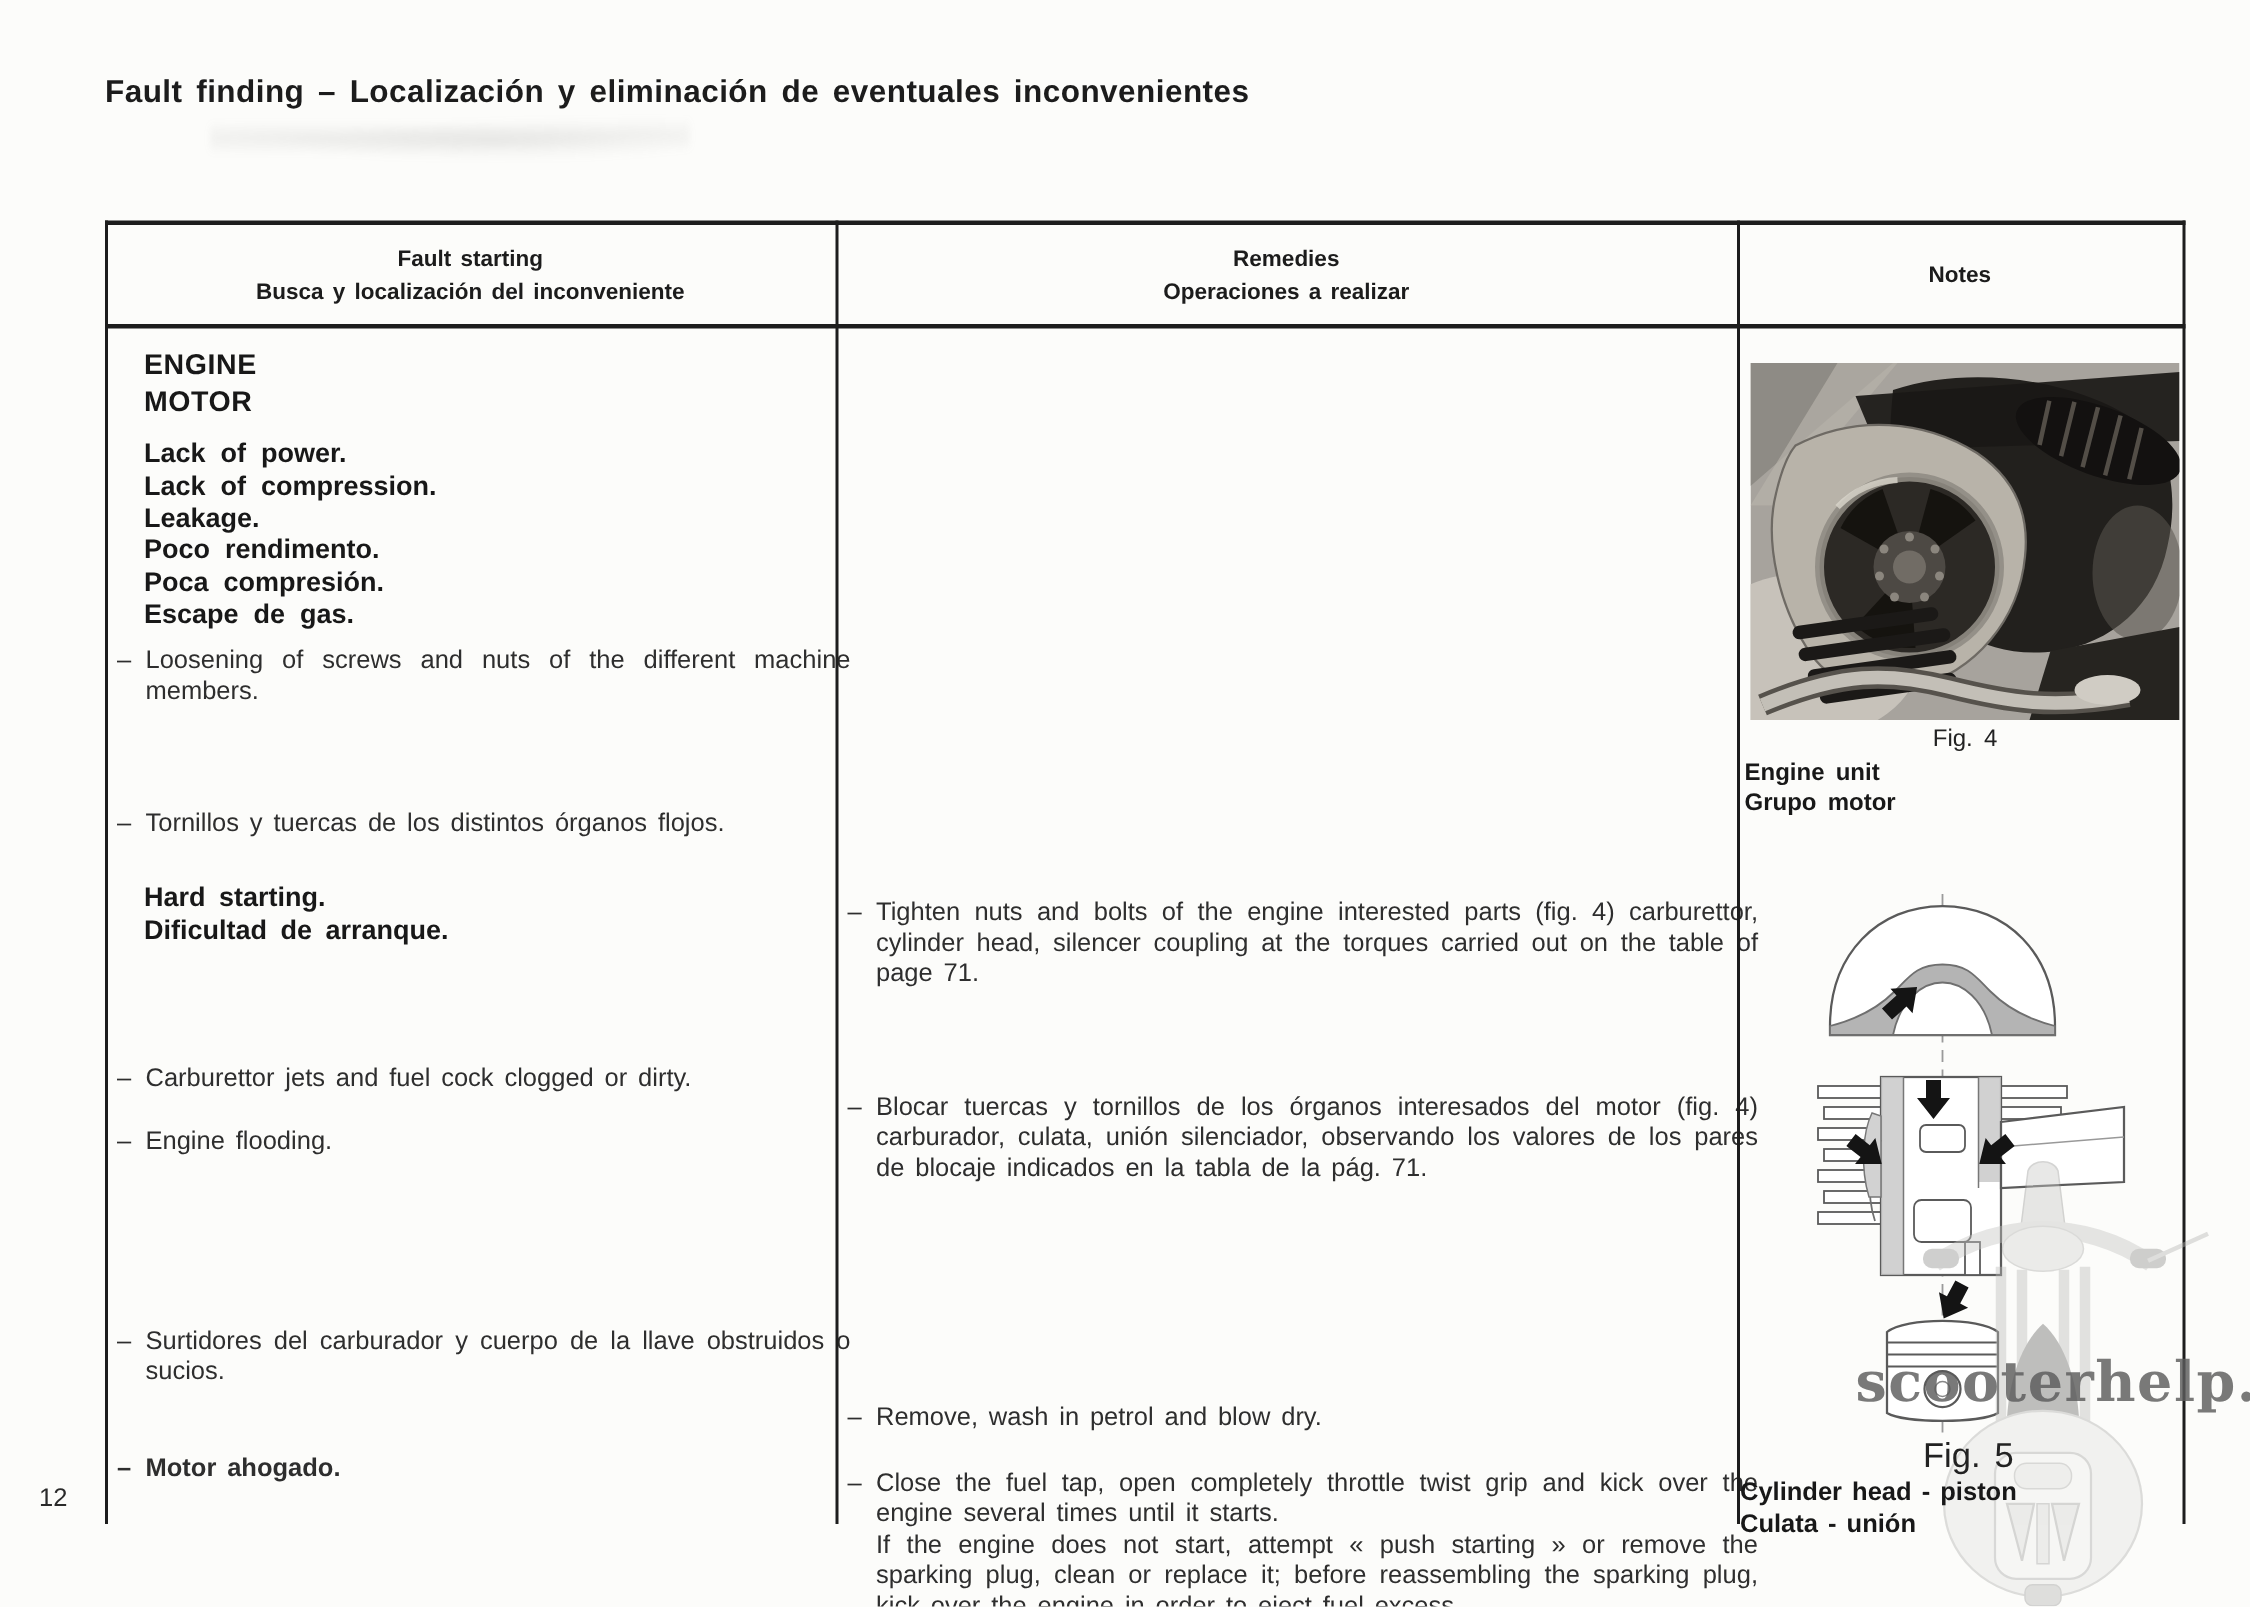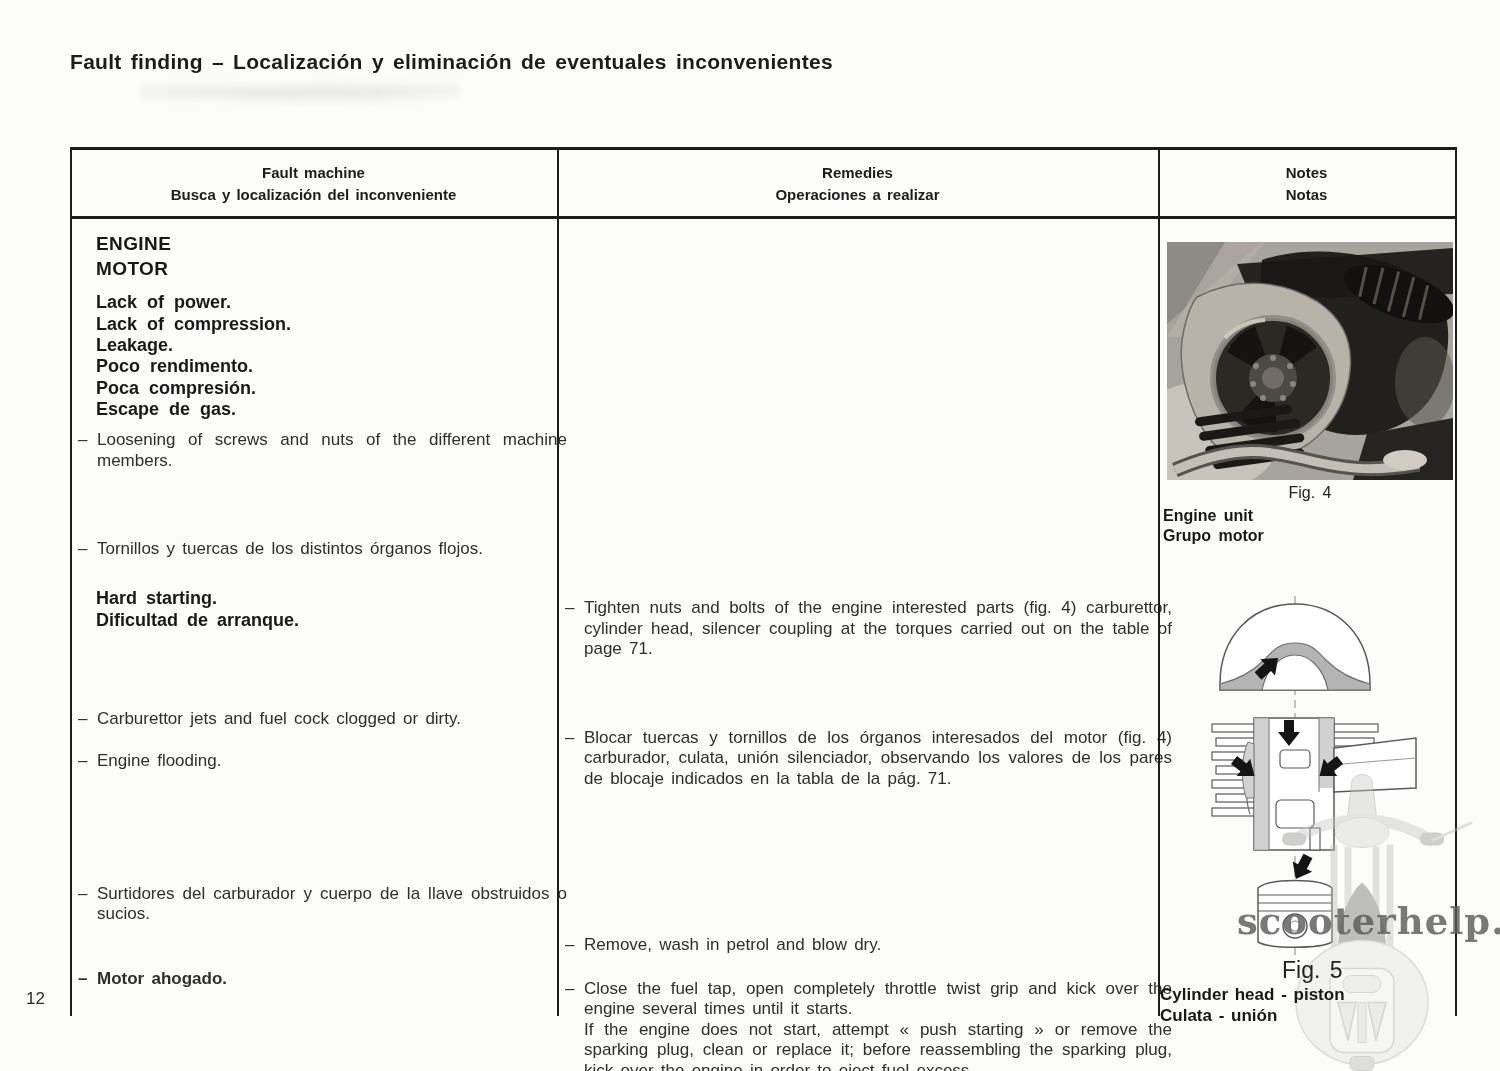--- a/index.html
+++ b/index.html
@@ -90,30 +90,29 @@
 <div class="abs page-number">12</div>
 
 <div class="abs tbl-top"></div>
 <div class="abs tbl-hsep"></div>
 <div class="abs tbl-left"></div>
 <div class="abs tbl-right"></div>
 <div class="abs tbl-div1"></div>
 <div class="abs tbl-div2"></div>
 
 <div class="abs hdr-cell hdr-fault">
-  <span>Fault machine</span>
+  <span>Fault starting</span>
   <span>Busca y localización del inconveniente</span>
 </div>
 <div class="abs hdr-cell hdr-remedies">
   <span>Remedies</span>
   <span>Operaciones a realizar</span>
 </div>
 <div class="abs hdr-cell hdr-notes">
   <span>Notes</span>
-  <span>Notas</span>
 </div>
 
 <div class="abs engine-heading b-head">
   <div>ENGINE</div>
   <div>MOTOR</div>
 </div>
 
 <div class="abs symptoms sym-en">
   <div>Lack of power.</div>
   <div>Lack of compression.</div>

